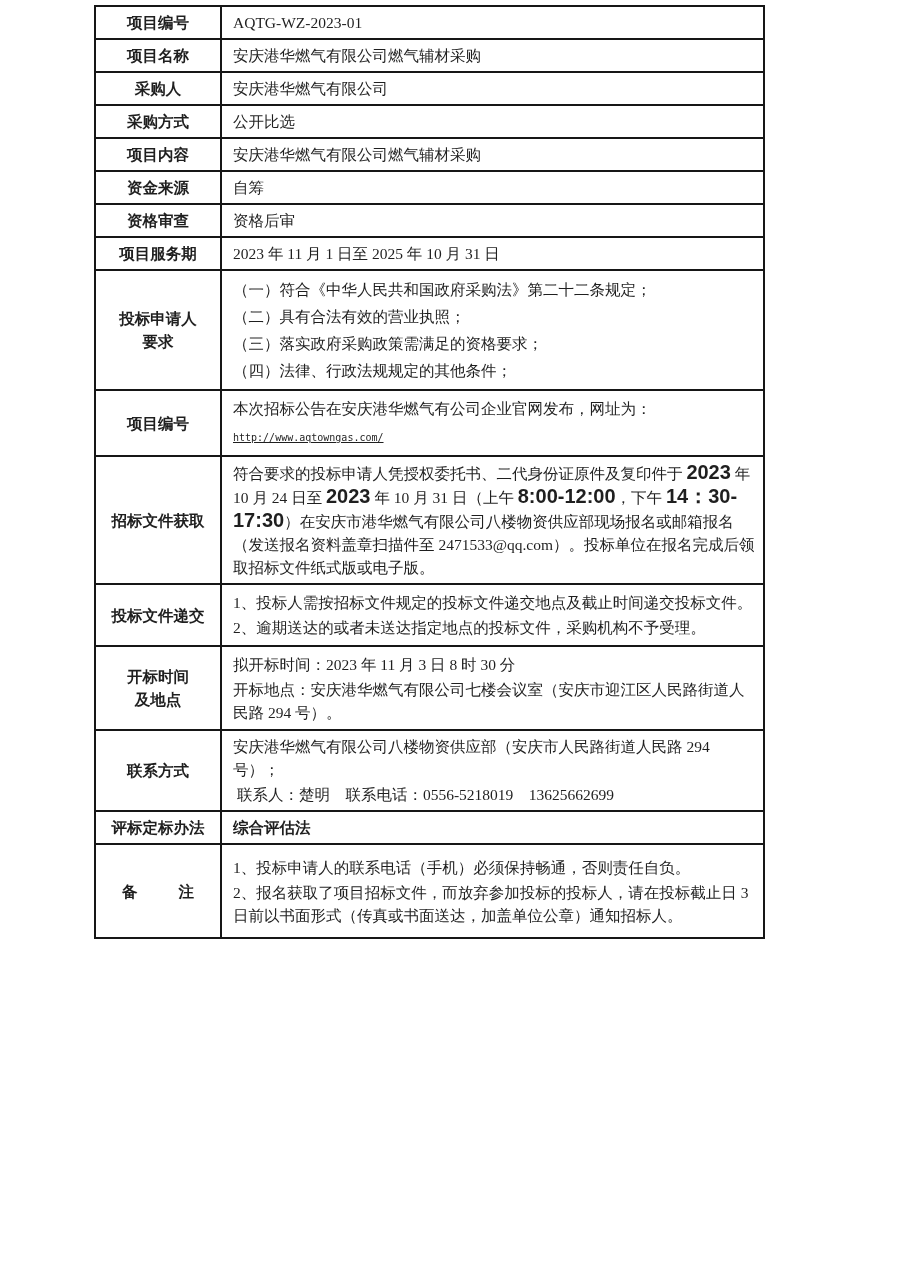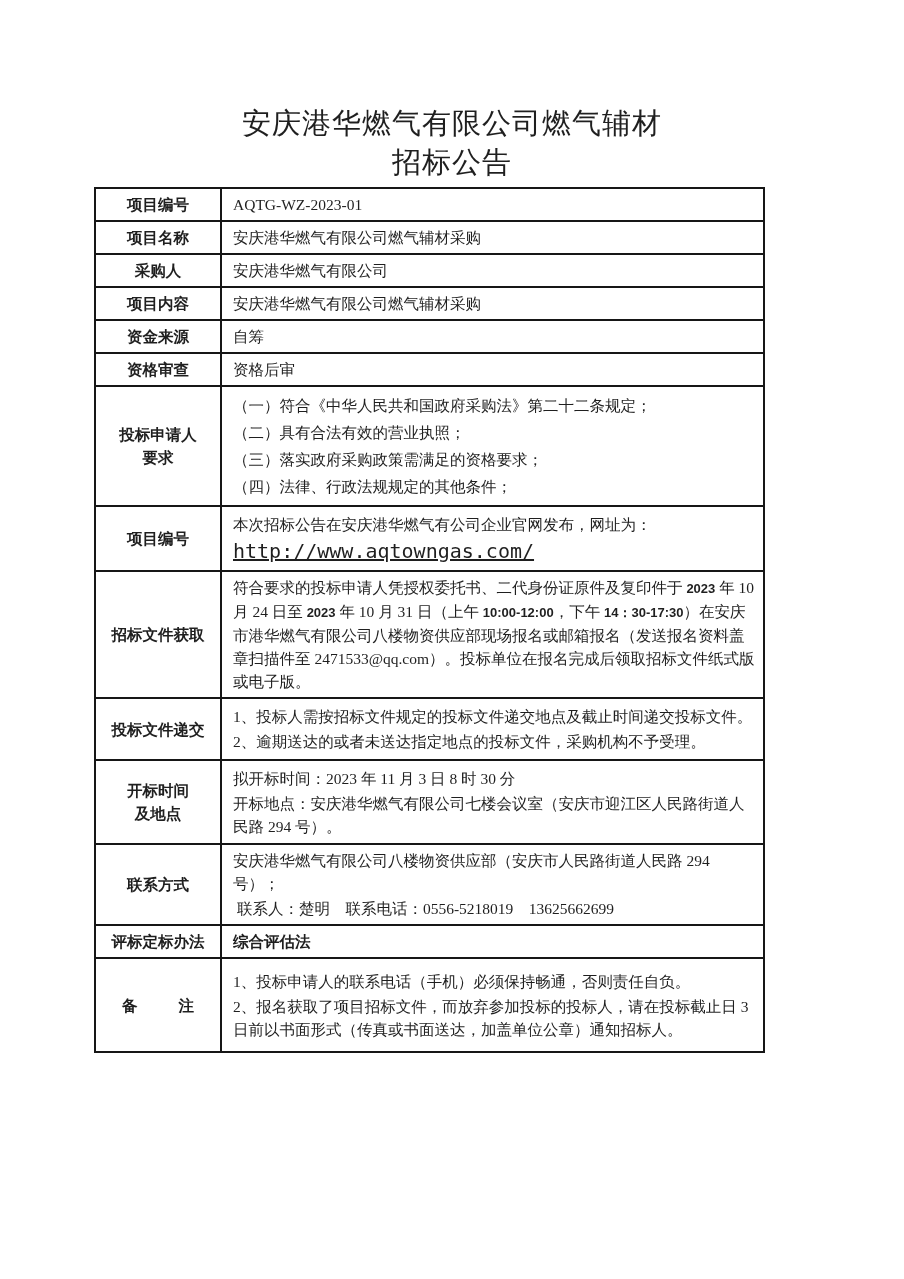--- a/index.html
+++ b/index.html
@@ -44,46 +44,42 @@
     text-align-last: justify;
     padding: 2px 26px;
   }
   td.value-cell {
     text-align: left;
     padding: 2px 8px 2px 11px;
     line-height: 23px;
   }
   .para { margin: 2px 0; white-space: pre-wrap; }
   .b { font-weight: 700; }
-  .sans { font-family: "Liberation Sans", "DejaVu Sans", sans-serif; font-size: 13px; }
-  .mono { font-family: "DejaVu Sans Mono", "Liberation Mono", monospace; font-size: 20px; }
+  .sans { font-family: "Liberation Sans", "DejaVu Sans", sans-serif; font-size: 20px; }
+  .mono { font-family: "DejaVu Sans Mono", "Liberation Mono", monospace; font-size: 10px; }
   .u { text-decoration: underline; }
   
   .row-1 .value-cell,  .row-2 .value-cell,  .row-3 .value-cell,
   .row-4 .value-cell,  .row-5 .value-cell,  .row-6 .value-cell,
   .row-7 .value-cell,  .row-8 .value-cell,  .row-9 .value-cell  { height: 24px; }
   .row-10 .value-cell { height: 114px; }
   .row-11 .value-cell { height: 56px; }
   .row-12 .value-cell { height: 116px; }
   .row-13 .value-cell { height: 56px; }
   .row-14 .value-cell { height: 78px; }
   .row-15 .value-cell { height: 24px; }
   .row-16 .value-cell { height: 52px; }
   .row-17 .value-cell { height: 24px; }
   .row-18 .value-cell { height: 88px; }
   .row-10 .para, .row-11 .para { margin: 4px 0; }
 </style>
 </head>
 <body>
 
 <div class="page">
-  <div class="title">
-    <div class="title-line">安庆港华燃气有限公司燃气辅材</div>
-    <div class="title-line">招标公告</div>
-  </div>
 
   <table class="doc-table">
     <colgroup>
       <col class="c-label">
       <col class="c-value">
     </colgroup>
     <tbody>
         <tr class="row-1">
           <th class="label-cell">项目编号</th>
           <td class="value-cell">
@@ -95,36 +91,48 @@
           <td class="value-cell">
             <div class="para"><span>安庆港华燃气有限公司燃气辅材采购</span></div>
           </td>
         </tr>
         <tr class="row-3">
           <th class="label-cell">采购人</th>
           <td class="value-cell">
             <div class="para"><span>安庆港华燃气有限公司</span></div>
           </td>
         </tr>
+        <tr class="row-4">
+          <th class="label-cell">采购方式</th>
+          <td class="value-cell">
+            <div class="para"><span>公开比选</span></div>
+          </td>
+        </tr>
         <tr class="row-5">
           <th class="label-cell">项目内容</th>
           <td class="value-cell">
             <div class="para"><span>安庆港华燃气有限公司燃气辅材采购</span></div>
           </td>
         </tr>
         <tr class="row-7">
           <th class="label-cell">资金来源</th>
           <td class="value-cell">
             <div class="para"><span>自筹</span></div>
           </td>
         </tr>
         <tr class="row-8">
           <th class="label-cell">资格审查</th>
           <td class="value-cell">
             <div class="para"><span>资格后审</span></div>
+          </td>
+        </tr>
+        <tr class="row-9">
+          <th class="label-cell">项目服务期</th>
+          <td class="value-cell">
+            <div class="para"><span>2023 年 11 月 1 日至 2025 年 10 月 31 日</span></div>
           </td>
         </tr>
         <tr class="row-10">
           <th class="label-cell">投标申请人
 要求</th>
           <td class="value-cell">
             <div class="para"><span>（一）符合《中华人民共和国政府采购法》第二十二条规定；</span></div>
             <div class="para"><span>（二）具有合法有效的营业执照；</span></div>
             <div class="para"><span>（三）落实政府采购政策需满足的资格要求；</span></div>
             <div class="para"><span>（四）法律、行政法规规定的其他条件；</span></div>
@@ -133,21 +141,21 @@
         <tr class="row-11">
           <th class="label-cell">项目编号</th>
           <td class="value-cell">
             <div class="para"><span>本次招标公告在安庆港华燃气有公司企业官网发布，网址为：</span></div>
             <div class="para"><span class="mono u">http://www.aqtowngas.com/</span></div>
           </td>
         </tr>
         <tr class="row-12">
           <th class="label-cell">招标文件获取</th>
           <td class="value-cell">
-            <div class="para"><span>符合要求的投标申请人凭授权委托书、二代身份证原件及复印件于 </span><span class="b sans">2023</span><span> 年 10 月 24 日至 </span><span class="b sans">2023</span><span> 年 10 月 31 日（上午 </span><span class="b sans">10:00-12:00</span><span>，下午 </span><span class="b sans">14：30-17:30</span><span>）在安庆市港华燃气有限公司八楼物资供应部现场报名或邮箱报名（发送报名资料盖章扫描件至 2471533@qq.com）。投标单位在报名完成后领取招标文件纸式版或电子版。</span></div>
+            <div class="para"><span>符合要求的投标申请人凭授权委托书、二代身份证原件及复印件于 </span><span class="b sans">2023</span><span> 年 10 月 24 日至 </span><span class="b sans">2023</span><span> 年 10 月 31 日（上午 </span><span class="b sans">8:00-12:00</span><span>，下午 </span><span class="b sans">14：30-17:30</span><span>）在安庆市港华燃气有限公司八楼物资供应部现场报名或邮箱报名（发送报名资料盖章扫描件至 2471533@qq.com）。投标单位在报名完成后领取招标文件纸式版或电子版。</span></div>
           </td>
         </tr>
         <tr class="row-13">
           <th class="label-cell">投标文件递交</th>
           <td class="value-cell">
             <div class="para"><span>1、投标人需按招标文件规定的投标文件递交地点及截止时间递交投标文件。</span></div>
             <div class="para"><span>2、逾期送达的或者未送达指定地点的投标文件，采购机构不予受理。</span></div>
           </td>
         </tr>
         <tr class="row-14">

